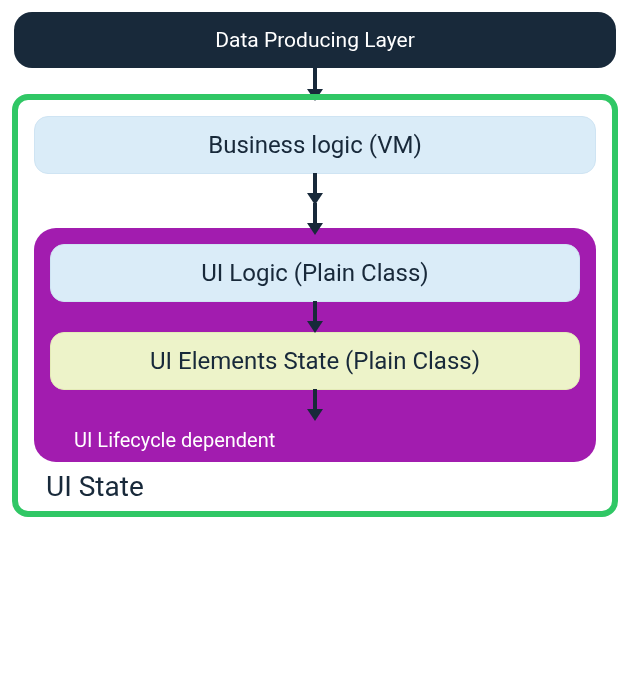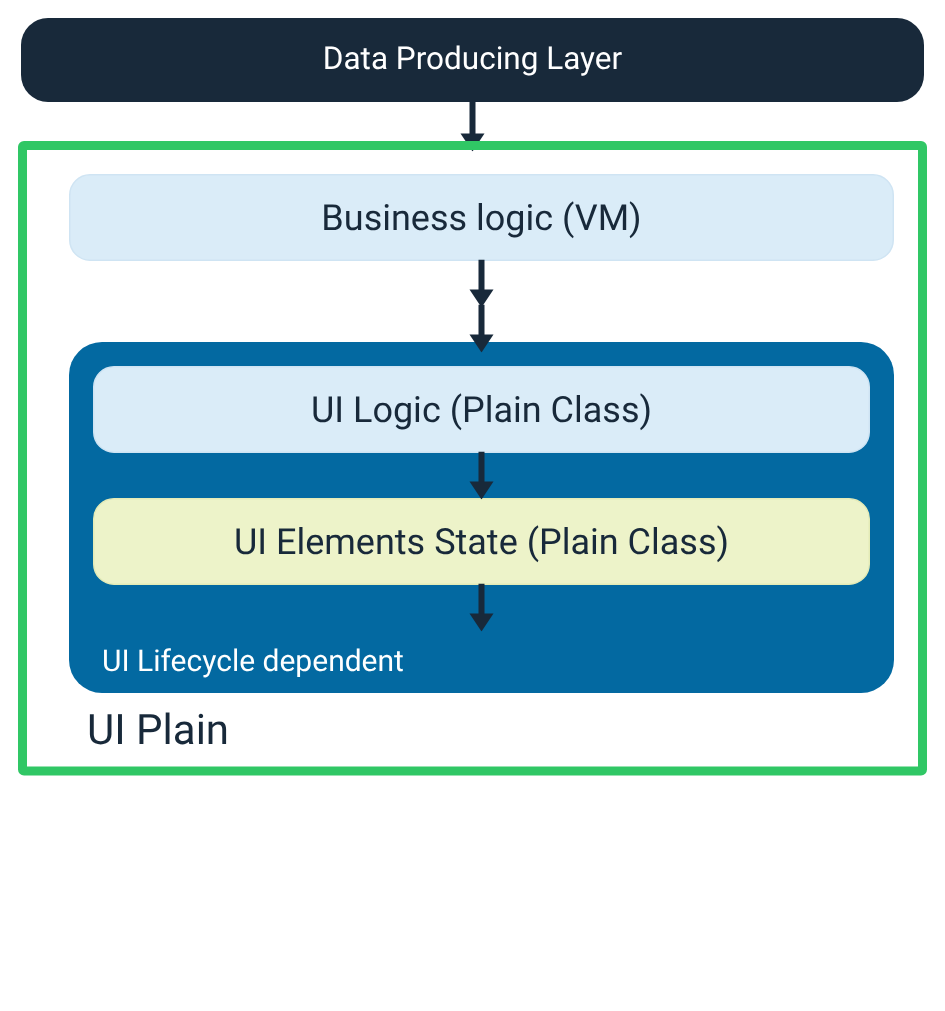--- a/index.html
+++ b/index.html
@@ -24,52 +24,53 @@
     .arrow {
       display: flex;
       justify-content: center;
       align-items: center;
       height: 32px;
       position: relative;
     }
     .arrow svg { display: block; }
     .outer-green {
       border: 6px solid #30c765;
-      border-radius: 4px;
-      padding: 16px 16px 6px 28px;
+      border-radius: 16px;
+      padding: 16px 16px 6px 16px;
       margin: 0 2px;
       position: relative;
     }
     .blue-box, .yellow-box {
       border-radius: 14px;
       font-size: 24px;
       font-weight: 400;
       color: #18293a;
       text-align: center;
       padding: 14px 8px;
     }
     .blue-box {
       background: #daecf8;
       border: 1px solid #cfe4f3;
     }
     .yellow-box {
       background: #edf3c9;
       border: 1px solid #e4ebb7;
     }
     .inner-green {
-      background: #0369a1;
+      background: #a21caf;
       border-radius: 22px;
       padding: 16px 16px 8px 16px;
       margin-top: 0;
     }
     .inner-label {
       color: #fff;
       font-size: 20px;
       font-weight: 400;
       padding: 8px 4px 2px 6px;
+      margin-left: 18px;
     }
     .outer-label {
       color: #18293a;
       font-size: 28px;
       font-weight: 400;
       padding: 8px 4px 2px 12px;
     }
     .arrow-short { height: 30px; }
   </style>
 </head>
@@ -128,14 +129,14 @@
       <svg width="22" height="32" viewBox="0 0 22 32">
         <line x1="11" y1="0" x2="11" y2="22" stroke="#18293a" stroke-width="4"></line>
         <polygon points="11,32 3,20 19,20" fill="#18293a"></polygon>
       </svg>
     </div>
 
 
     <div class="inner-label">UI Lifecycle dependent</div>
   </div>
 
-  <div class="outer-label">UI Plain</div>
+  <div class="outer-label">UI State</div>
 </div>
 
 </body></html>

